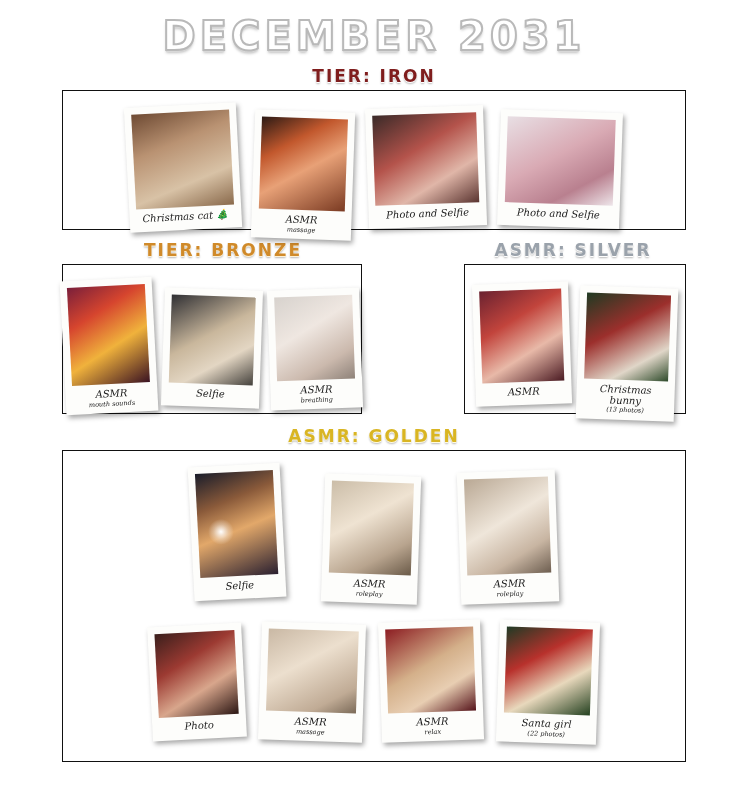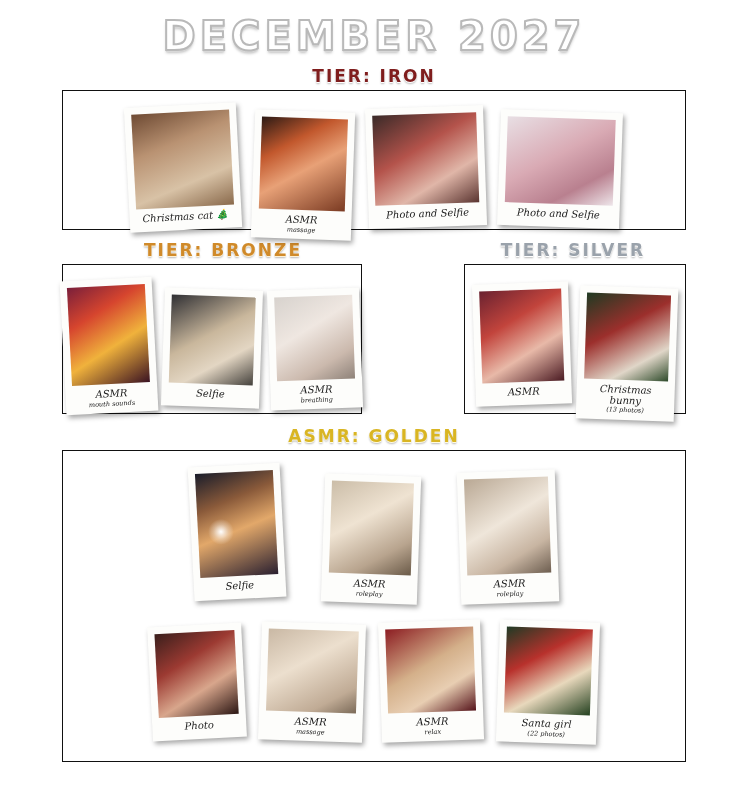--- a/index.html
+++ b/index.html
@@ -100,21 +100,21 @@
   .sparkle:after{
     content:"";position:absolute;left:18%;top:40%;width:26px;height:26px;
     background:radial-gradient(circle,#ffffff 0%,rgba(255,255,255,.35) 40%,rgba(255,255,255,0) 70%);
   }
 </style>
 </head>
 <body>
 
 <div class="page">
 
-  <div class="main-title">DECEMBER 2027</div>
+  <div class="main-title">DECEMBER 2031</div>
 
   <div class="tier-title tier-iron">TIER: IRON</div>
   <div class="box" style="margin:0 62px;height:140px;">
     <div class="row" style="gap:14px;padding-top:6px;">
 
       <div class="polaroid" style="width:112px;transform:rotate(-3deg);margin-top:8px;">
         <div class="photo g1" style="height:95px;"></div>
         <div class="cap">
           <span class="t1">Christmas cat 🎄</span>
           <span class="t2"></span>
@@ -146,21 +146,21 @@
       </div>
 
     </div>
   </div>
 
   <div style="display:flex;margin-top:10px;">
     <div style="width:50%;margin-left:48px;">
       <div class="tier-title tier-bronze">TIER: BRONZE</div>
     </div>
     <div style="width:50%;">
-      <div class="tier-title tier-silver">TIER: SILVER</div>
+      <div class="tier-title tier-silver">ASMR: SILVER</div>
     </div>
   </div>
 
   <div style="display:flex;justify-content:space-between;padding:0 62px;box-sizing:border-box;">
 
     <div class="box" style="width:300px;height:150px;">
       <div class="row" style="gap:8px;padding-top:6px;">
 
         <div class="polaroid" style="width:92px;transform:rotate(-3deg);margin-top:8px;">
           <div class="photo g5" style="height:98px;"></div>

